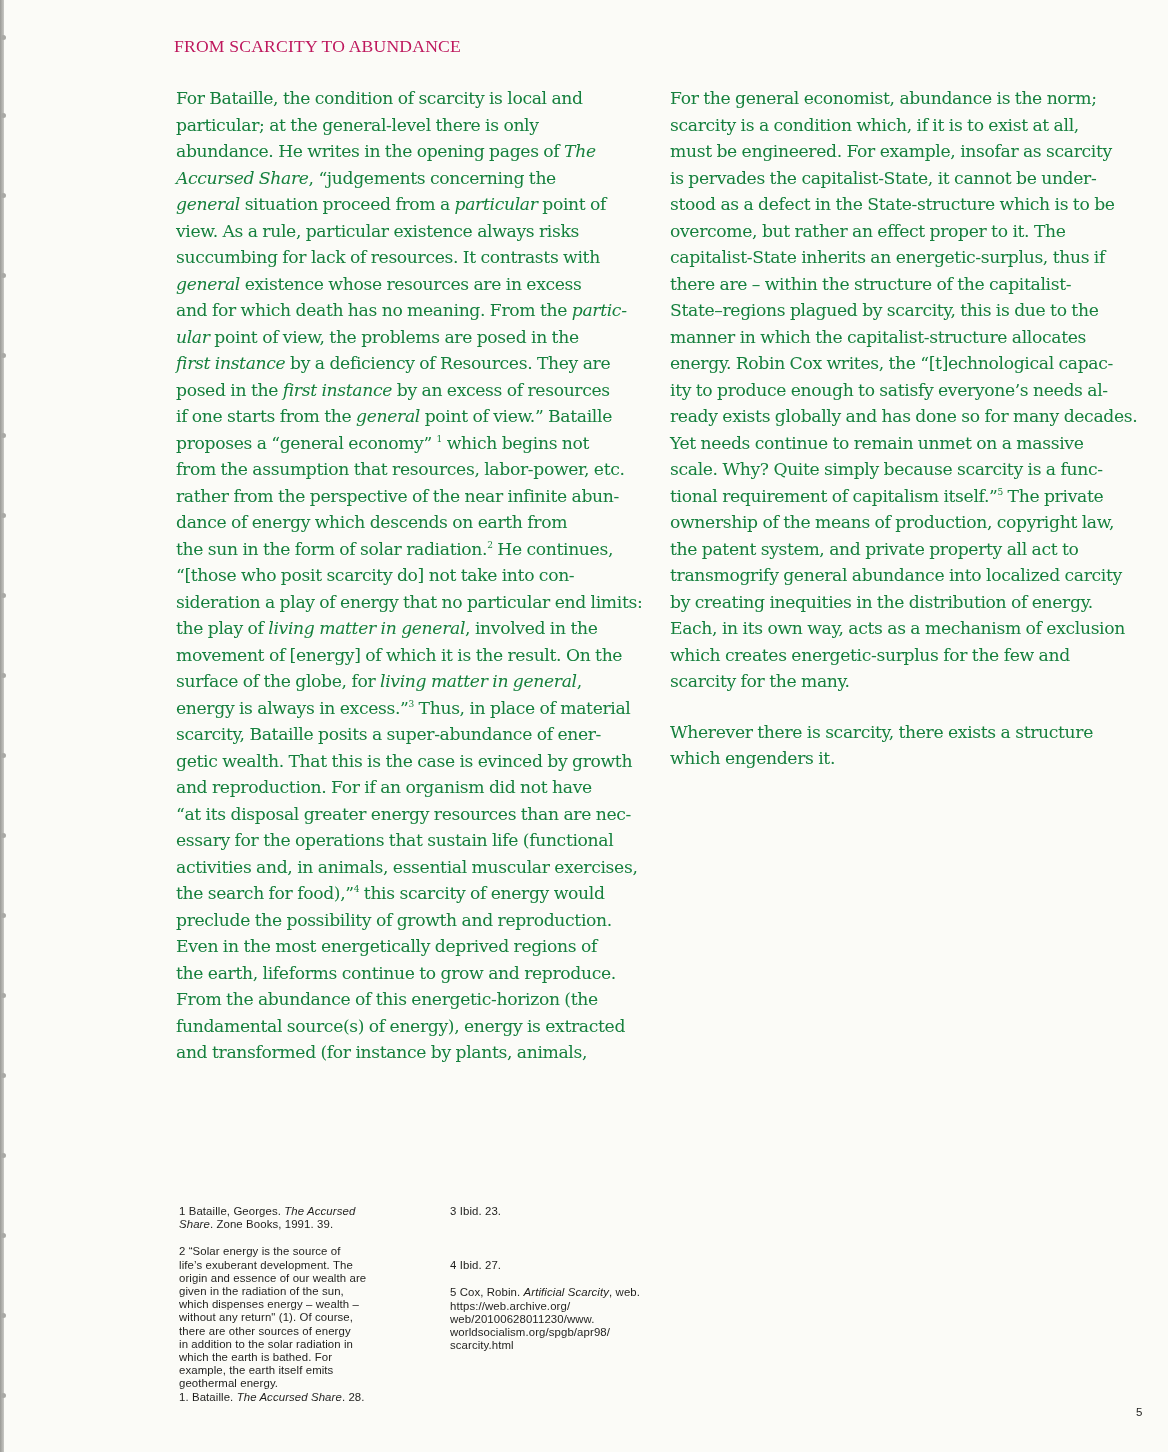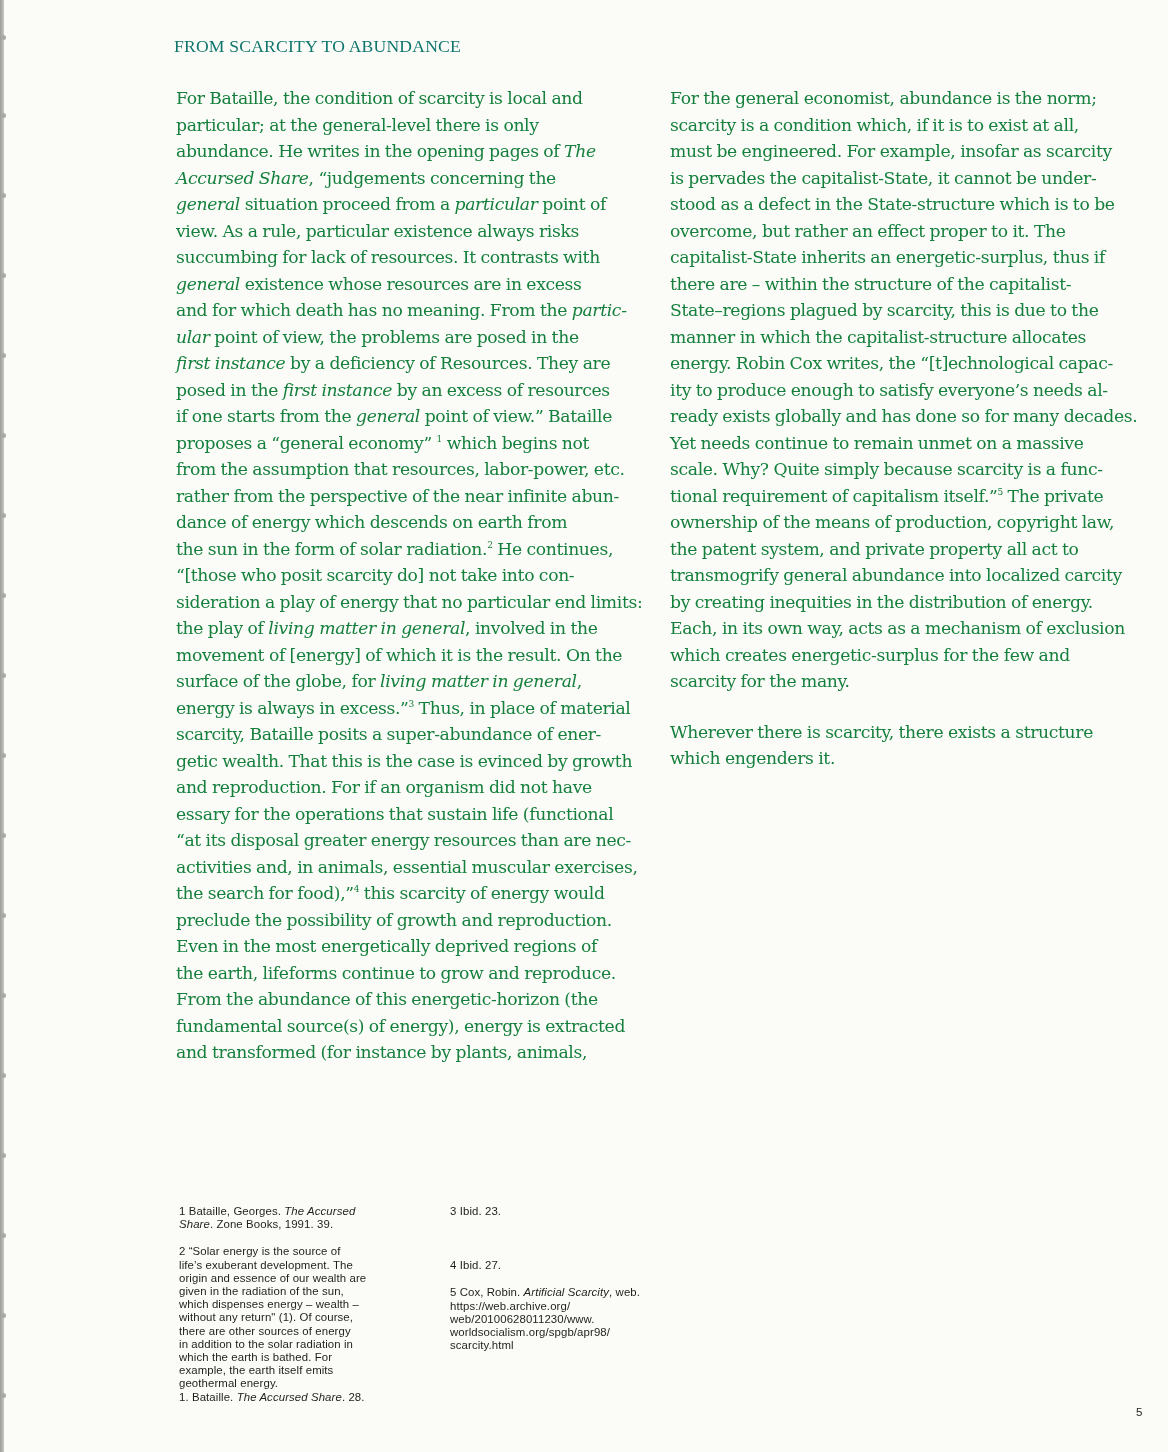--- a/index.html
+++ b/index.html
@@ -13,21 +13,21 @@
       position: absolute; left: 0; top: 0; width: 4px; height: 1452px;
       background: linear-gradient(to right, #9a9a96, #c8c8c4);
     }
     .stitch {
       position: absolute; left: 1px; width: 5px; height: 5px;
       border-radius: 50%; background: #a9a9a5;
     }
     .running-head {
       position: absolute; left: 174px; top: 36px;
       font-family: "Liberation Serif", "DejaVu Serif", serif;
-      font-size: 17.6px; letter-spacing: 0.2px; color: #0f766e;
+      font-size: 17.6px; letter-spacing: 0.2px; color: #be185d;
     }
     .col {
       position: absolute; top: 85px; width: 480px;
       font-family: "DejaVu Serif", "Liberation Serif", serif;
       font-size: 17.2px; line-height: 26.5px; color: #15803d;
       letter-spacing: -0.35px; word-spacing: -0.4px;
     }
     .col-left { left: 176px; }
     .col-right { left: 670px; }
     .col .line { white-space: nowrap; display: block; height: 26.5px; }
@@ -97,22 +97,22 @@
     <span class="line"><span>the sun in the form of solar radiation.</span><sup>2</sup><span> He continues,</span></span>
     <span class="line"><span>“[those who posit scarcity do] not take into con-</span></span>
     <span class="line"><span>sideration a play of energy that no particular end limits:</span></span>
     <span class="line"><span>the play of </span><em>living matter in general</em><span>, involved in the</span></span>
     <span class="line"><span>movement of [energy] of which it is the result. On the</span></span>
     <span class="line"><span>surface of the globe, for </span><em>living matter in general</em><span>,</span></span>
     <span class="line"><span>energy is always in excess.”</span><sup>3</sup><span> Thus, in place of material</span></span>
     <span class="line"><span>scarcity, Bataille posits a super-abundance of ener-</span></span>
     <span class="line"><span>getic wealth. That this is the case is evinced by growth</span></span>
     <span class="line"><span>and reproduction. For if an organism did not have</span></span>
+    <span class="line"><span>“at its disposal greater energy resources than are nec-</span></span>
     <span class="line"><span>essary for the operations that sustain life (functional</span></span>
-    <span class="line"><span>“at its disposal greater energy resources than are nec-</span></span>
     <span class="line"><span>activities and, in animals, essential muscular exercises,</span></span>
     <span class="line"><span>the search for food),”</span><sup>4</sup><span> this scarcity of energy would</span></span>
     <span class="line"><span>preclude the possibility of growth and reproduction.</span></span>
     <span class="line"><span>Even in the most energetically deprived regions of</span></span>
     <span class="line"><span>the earth, lifeforms continue to grow and reproduce.</span></span>
     <span class="line"><span>From the abundance of this energetic-horizon (the</span></span>
     <span class="line"><span>fundamental source(s) of energy), energy is extracted</span></span>
     <span class="line"><span>and transformed (for instance by plants, animals,</span></span>
   </div>
 <div class="col col-right" id="col-right">

